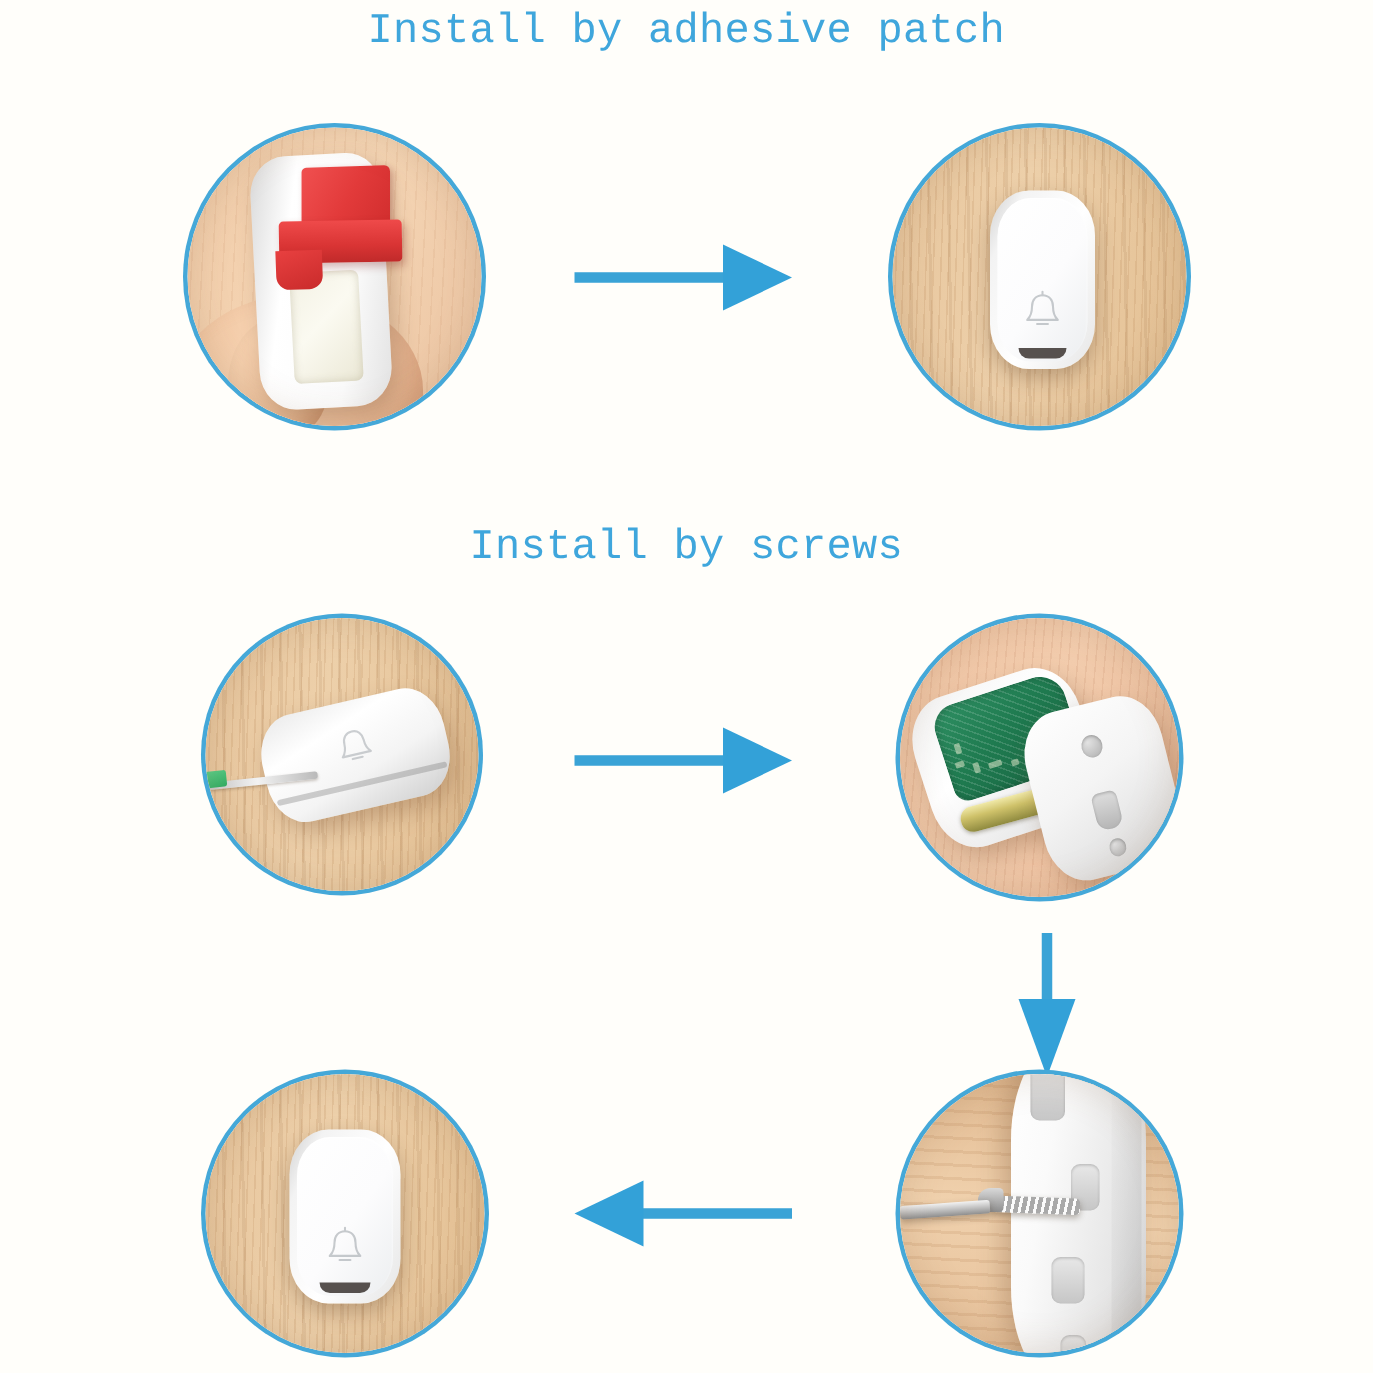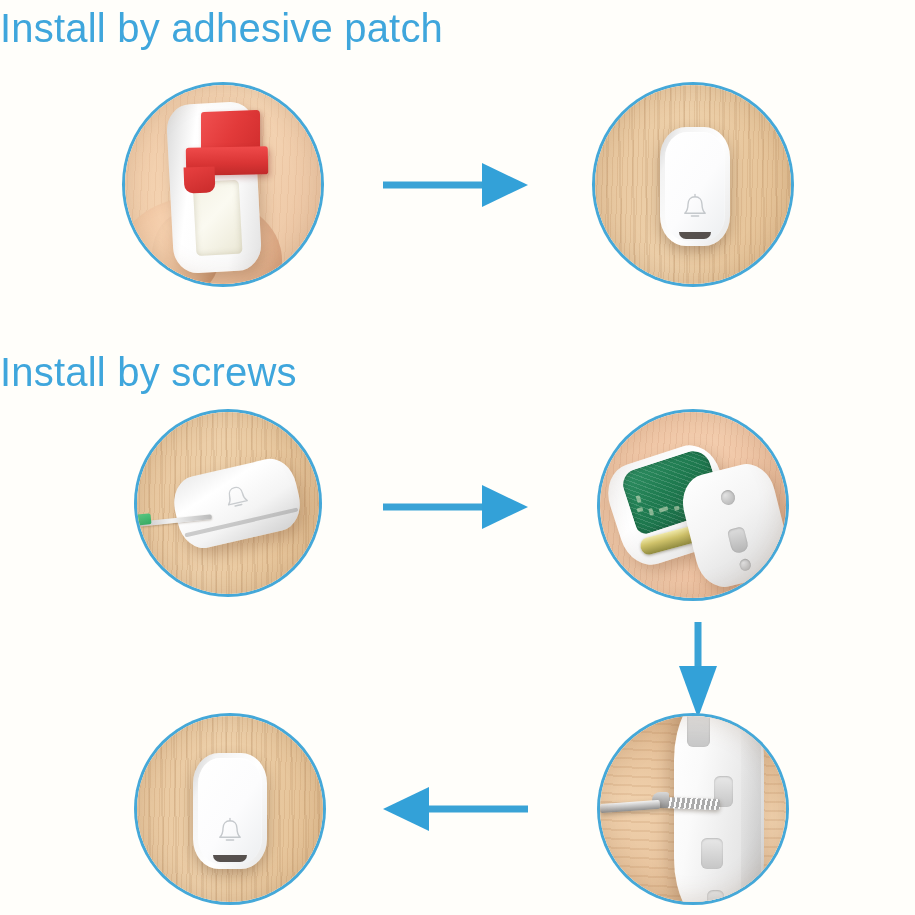--- a/index.html
+++ b/index.html
@@ -13,25 +13,27 @@
     position: relative;
     overflow: hidden;
     font-family: "Liberation Sans", sans-serif;
   }
 
   
   .section-title {
     position: absolute;
     width: 100%;
     left: 0;
+    text-align: center;
     color: #3fa6dc;
-    font-size: 40px;
+    font-size: 28px;
     font-weight: 400;
     letter-spacing: 0.2px;
     white-space: nowrap;
+    font-family: Liberation Mono, monospace;
   }
   #title-adhesive { top: 6px; }
   #title-screws   { top: 350px; }
 
   
   .photo {
     position: absolute;
     border-radius: 50%;
     overflow: hidden;
     box-shadow: 0 0 0 3px #45a8d8;

